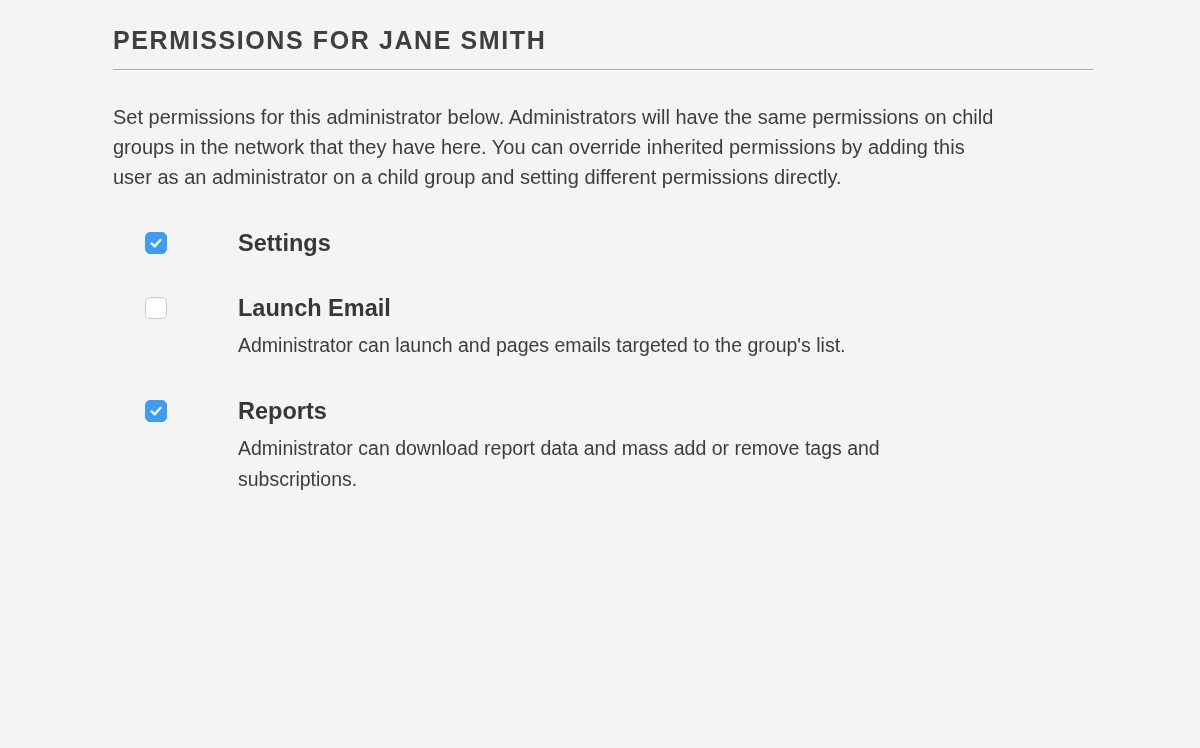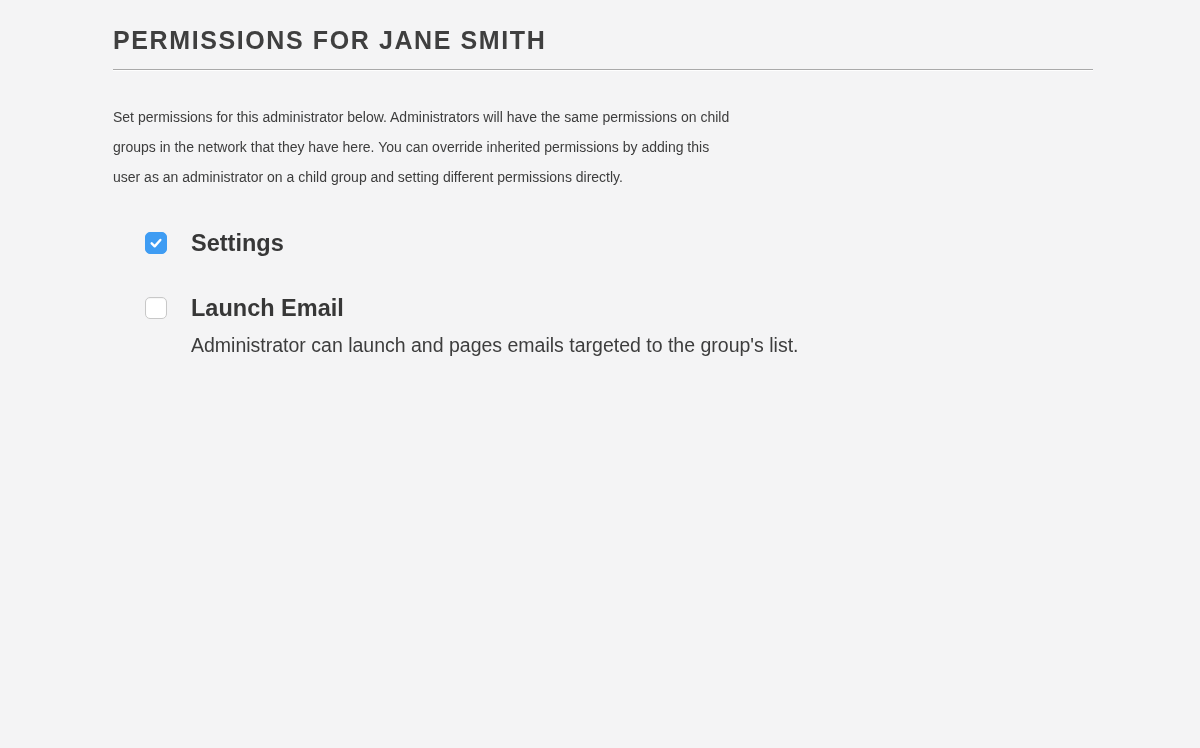--- a/index.html
+++ b/index.html
@@ -25,21 +25,21 @@
     color: #3f3f3f;
   }
   .rule {
     height: 1px;
     background: #a9a9a9;
     box-shadow: 0 1px 0 rgba(255,255,255,0.85);
     margin-top: 11px;
   }
   .intro {
     margin: 32px 0 0 0;
-    font-size: 14px;
+    font-size: 20px;
     line-height: 30px;
     color: #3d3d3d;
     white-space: pre-line;
     max-width: 982px;
   }
   .perm-list {
     margin-top: 36px;
     padding-left: 32px;
   }
   .perm-row {
@@ -62,21 +62,21 @@
     align-items: center;
     justify-content: center;
   }
   .checkbox svg { display: none; width: 16px; height: 16px; }
   .checkbox.checked {
     background: #3e9cf3;
     border-color: #3e9cf3;
     box-shadow: none;
   }
   .checkbox.checked svg { display: block; }
-  .perm-text { flex: 1 1 auto; min-width: 0; }
+  .perm-text { flex: 1 1 auto; min-width: 0; margin-left: 47px; }
   .perm-label {
     font-size: 23.5px;
     line-height: 30px;
     font-weight: 700;
     color: #373737;
   }
   .perm-desc {
     margin-top: 7px;
     font-size: 19.5px;
     line-height: 31px;
@@ -110,15 +110,27 @@
   <div class="perm-row">
     <div class="checkbox" role="checkbox" aria-checked="false">
       
     </div>
     <div class="perm-text">
       <div class="perm-label">Launch Email</div>
       <div class="perm-desc">Administrator can launch and pages emails targeted to the group's list.</div>
     </div>
   </div>
 
+  <div class="perm-row">
+    <div class="checkbox checked" role="checkbox" aria-checked="true">
+      <svg viewBox="0 0 24 24" aria-hidden="true">
+        <path d="M5.5 12.5 L10 17 L18.5 7.5" fill="none" stroke="#ffffff" stroke-width="3.6" stroke-linecap="round" stroke-linejoin="round"></path>
+      </svg>
+    </div>
+    <div class="perm-text">
+      <div class="perm-label">Reports</div>
+      <div class="perm-desc">Administrator can download report data and mass add or remove tags and
+subscriptions.</div>
+    </div>
+  </div>
 
 </div>
 </div>
 
 </body></html>

